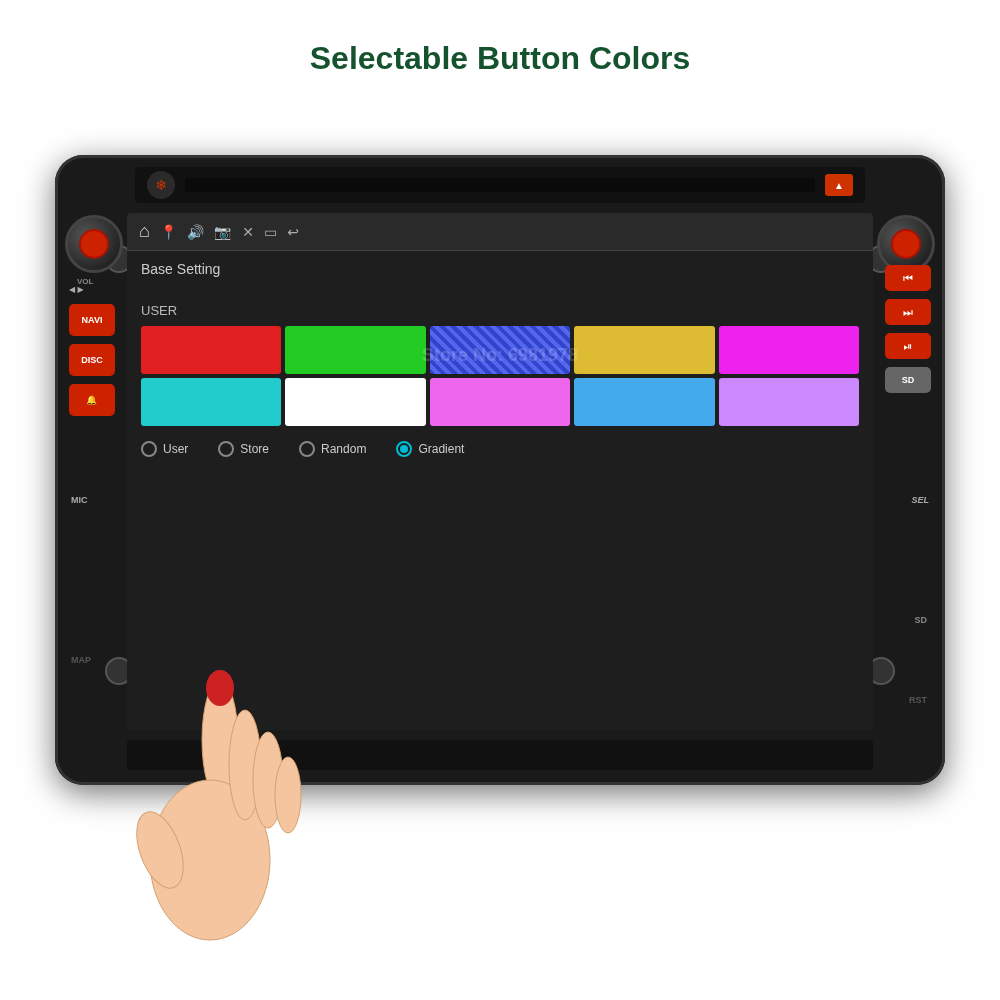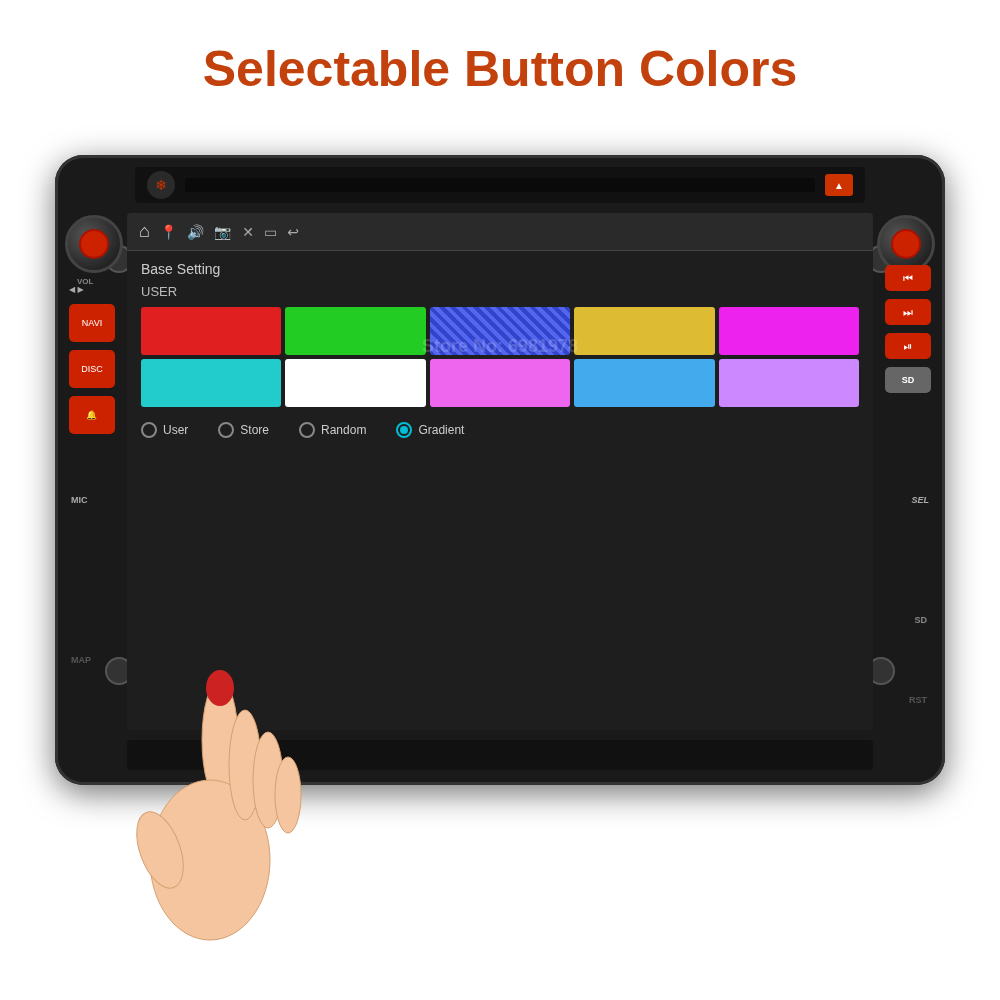--- a/index.html
+++ b/index.html
@@ -8,23 +8,23 @@
       height: 1000px;
       background: #ffffff;
       font-family: Arial, sans-serif;
       overflow: hidden;
       position: relative;
     }
 
     
     .page-title {
       text-align: center;
-      font-size: 50px;
+      font-size: 32px;
       font-weight: 900;
-      color: #c2410c;
+      color: #14532d;
       padding-top: 40px;
       padding-bottom: 30px;
     }
 
     
     .device-shell {
       position: absolute;
       top: 155px;
       left: 55px;
       width: 890px;
@@ -106,25 +106,25 @@
     
     .left-buttons {
       position: absolute;
       top: 130px;
       left: 14px;
       display: flex;
       flex-direction: column;
       gap: 8px;
     }
     .side-btn {
-      width: 46px; height: 38px;
+      width: 46px; height: 32px;
       background: #cc2200;
       border-radius: 5px;
       display: flex; align-items: center; justify-content: center;
-      color: white; font-size: 9px; font-weight: normal;
+      color: white; font-size: 9px; font-weight: bold;
     }
 
     
     .right-buttons {
       position: absolute;
       top: 110px;
       right: 14px;
       display: flex;
       flex-direction: column;
       gap: 8px;
@@ -438,21 +438,21 @@
         <span class="status-icon">✕</span>
         <span class="status-icon">▭</span>
         <span class="status-icon">↩</span>
       </div>
     </div>
 
     <div class="content" style="position:relative;">
 
       <div class="watermark">Store No: 6981978</div>
 
-      <div class="section-title" style="font-size:14px;color:#ccc;margin-bottom:7px;">Base Setting</div>
+      <div class="section-title" style="font-size:14px;color:#ccc;margin-bottom:26px;">Base Setting</div>
 
 
       <div class="user-section">
         <div class="section-title">USER</div>
         <div class="color-grid">
           <div class="color-cell" style="background:#e02020;"></div>
           <div class="color-cell" style="background:#22cc22;"></div>
           <div class="color-cell" style="background:#4455dd;background:repeating-linear-gradient(45deg,#3344cc,#3344cc 4px,#5566ee 4px,#5566ee 8px);"></div>
           <div class="color-cell" style="background:#ddbb33;"></div>
           <div class="color-cell" style="background:#ee22ee;"></div>

